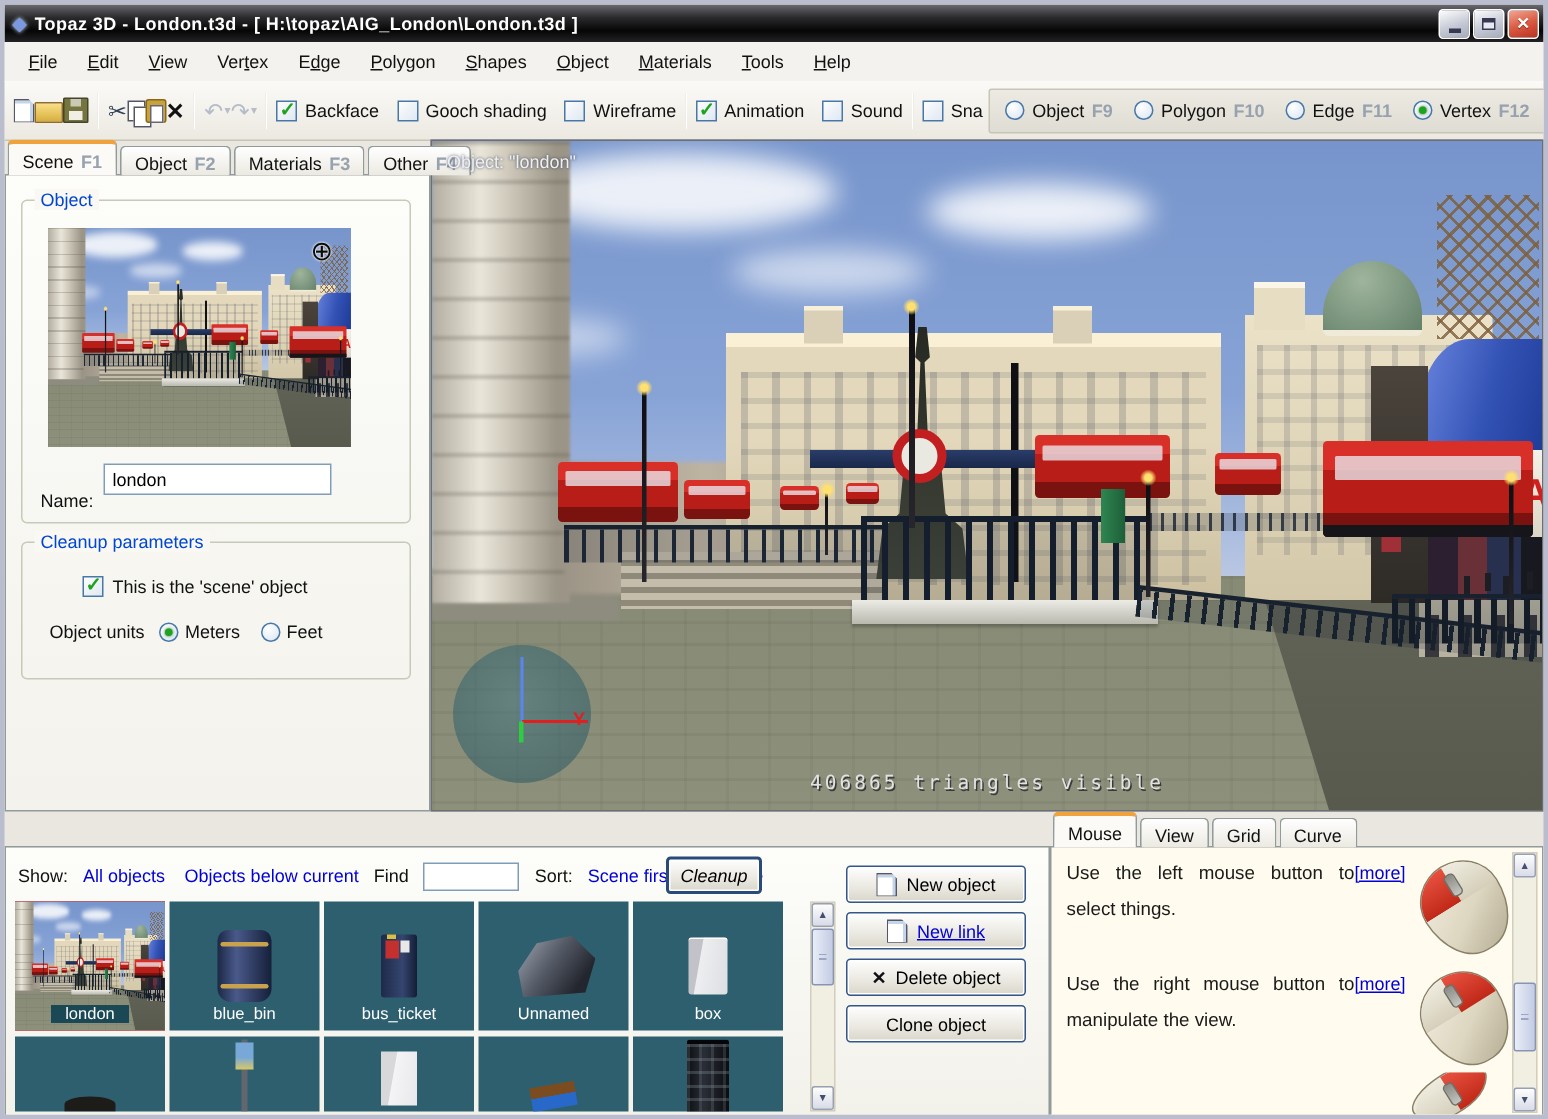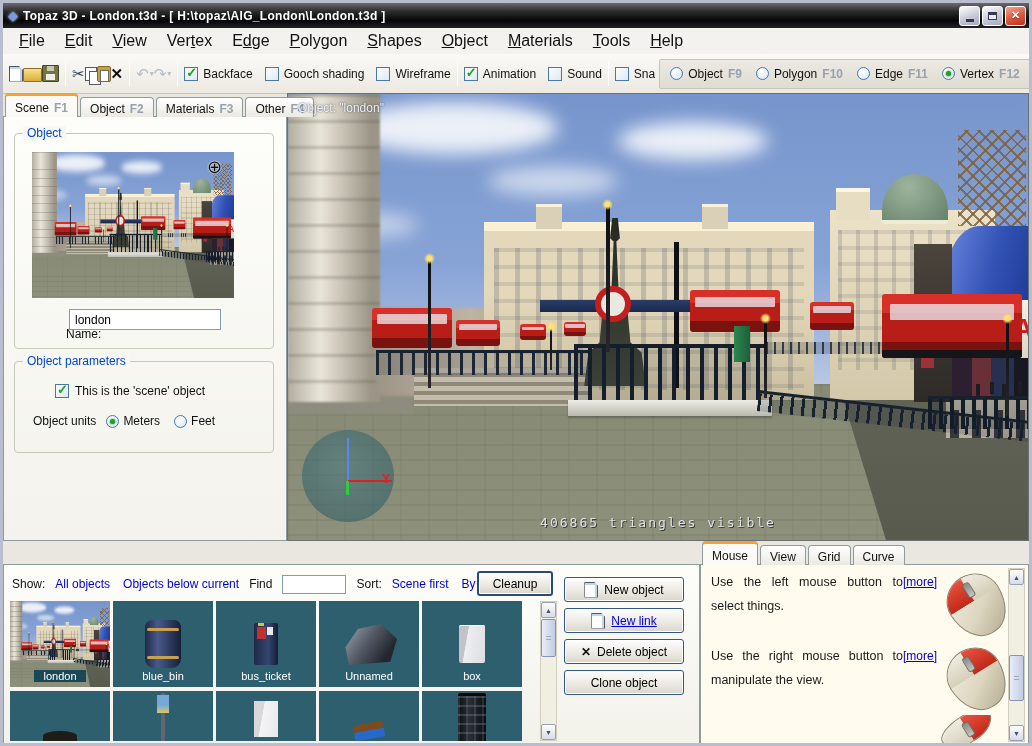--- a/index.html
+++ b/index.html
@@ -13,21 +13,21 @@
   .title-text{font-weight:bold;font-size:12px;letter-spacing:.3px;white-space:nowrap;overflow:hidden;flex:1;}
   .win-btns{display:flex;margin-left:auto;}
   .wbtn{width:21px;height:20px;margin-left:2px;border:1px solid #fff;border-radius:3px;display:flex;align-items:center;justify-content:center;box-sizing:border-box;cursor:default;}
   .wbtn.min,.wbtn.max{background:linear-gradient(160deg,#fdfdfd,#c6cad6 55%,#a6abbb);}
   .wbtn.min i{width:8px;height:3px;background:#383850;margin-top:9px;}
   .wbtn.max i{width:9px;height:8px;border:1px solid #383850;border-top:3px solid #383850;box-sizing:border-box;background:#e8eaf2;}
   .wbtn.close{background:linear-gradient(160deg,#f2a894,#da5c44 50%,#bc3020);color:#fff;font-weight:bold;font-size:11px;text-shadow:0 1px 0 #80200e;}
 
   
   .menubar{position:absolute;left:0;right:0;top:25px;height:26px;background:#f3f2ee;border-bottom:1px solid #d6d3c8;display:flex;align-items:center;padding-left:6px;}
-  .menu-item{padding:4px 10px;font-size:16px;}
+  .menu-item{padding:4px 10px;font-size:12px;}
 
   
   .toolbar{position:absolute;left:0;right:0;top:51px;height:39px;background:linear-gradient(#fbfaf7,#ece9e1);border-bottom:1px solid #c7c4b8;display:flex;align-items:center;padding:0 6px;white-space:nowrap;}
   .tbi{width:25px;height:25px;display:flex;align-items:center;justify-content:center;border-radius:3px;position:relative;}
   .tbi .g{font-size:15px;color:#223;}
   .tbi .g.cut{color:#345;}
   .tbi .g.del{font-weight:bold;color:#111;}
   .tbi.dis .g{color:#b4bcc8;}
   .tbi .dd{font-size:8px;color:#b8bcc8;margin-left:1px;}
   .tb-sep{width:1px;height:24px;background:#c4c1b4;border-right:1px solid #fff;margin:0 6px;}
@@ -61,21 +61,21 @@
   .panel-br{left:697px;top:538px;right:0;height:205px;}
 
   
   .group{position:absolute;border:1px solid #c6cab8;border-radius:4px;}
   .gtitle{position:absolute;top:-8px;left:8px;background:#f9f8f3;padding:0 4px;color:var(--groupbox_blue);font-size:12px;}
   .g-object{left:10px;top:16px;width:258px;height:214px;}
   .g-params{left:10px;top:244px;width:258px;height:90px;}
   .preview{position:absolute;left:17px;top:18px;width:202px;height:146px;overflow:hidden;background:#88a0c8;}
   .crosshair{position:absolute;left:192px;top:22px;font-size:18px;color:#0b0b0b;text-shadow:0 0 2px #fff,0 0 1px #fff;z-index:5;}
   .flabel{position:absolute;font-size:12px;}
-  .name-label{left:12px;top:193px;margin-left:39px;}
+  .name-label{left:12px;top:193px;}
   .xp-input{border:1px solid #7f9db9;background:#fff;font-family:"Liberation Sans",sans-serif;font-size:12px;padding:2px 5px;box-sizing:border-box;}
   .name-input{position:absolute;left:54px;top:175px;width:152px;height:21px;}
   .row{position:absolute;display:flex;align-items:flex-end;gap:6px;}
   .row.chk{left:40px;top:22px;}
   .row.units{left:18px;top:52px;}
   .units-slot{display:flex;gap:14px;margin-left:4px;}
   .units-slot .tb-radio{gap:4px;}
 
   
   .viewport{position:absolute;left:284px;top:90px;right:0;height:448px;border:1px solid #6f6f6f;box-sizing:border-box;overflow:hidden;background:#88a0c8;}
@@ -170,21 +170,21 @@
 
   
   .pal-page{background:linear-gradient(#fdfdfa,#f2f1ea);}
   .controls{position:absolute;left:8px;top:8px;height:22px;display:flex;align-items:center;gap:10px;white-space:nowrap;}
   .links{display:flex;gap:13px;}
   .blue-link{color:var(--link_blue);cursor:pointer;}
   .find-input{width:64px;height:19px;}
   .xp-btn{display:inline-flex;align-items:center;justify-content:center;gap:6px;border:1px solid #35568a;border-radius:3px;
     background:linear-gradient(#fefefe,#eae8e0 60%,#d9d6cb);font-family:"Liberation Sans",sans-serif;font-size:12px;
     box-shadow:inset 0 0 0 1px #fff;cursor:default;}
-  .cleanup{position:absolute;left:473px;top:6px;width:76px;height:25px;border:2px solid #2a4a7a;}
+  .cleanup{position:absolute;left:440px;top:6px;width:64px;height:25px;border:2px solid #2a4a7a;font-style:italic;}
   .thumb-row{position:absolute;left:6px;top:36px;display:flex;gap:3px;}
   .thumb-row.r2{top:126px;}
   .tile{position:relative;width:100px;height:86px;background:var(--tile_teal);display:flex;align-items:center;justify-content:center;overflow:hidden;}
   .tile.sel{outline:2px solid var(--sel_red);outline-offset:-2px;}
   .thumb-row.r2 .tile{height:50px;align-items:flex-start;}
   .tile-art{position:static;display:flex;align-items:center;justify-content:center;}
   .tile-label{position:absolute;left:0;right:0;bottom:5px;text-align:center;color:#fff;font-size:11px;pointer-events:none;z-index:3;}
   .tile-label.sel{left:24px;right:24px;background:rgba(16,66,82,.92);}
   .tile-scene-slot{position:absolute;inset:0;overflow:hidden;}
   .art-bin{position:relative;width:36px;height:48px;border-radius:7px 7px 9px 9px;background:linear-gradient(90deg,#1c2846,#49598a 35%,#16203a);}
@@ -458,21 +458,21 @@
                 <i class="s-person p3"></i>
                 <i class="s-person p4"></i>
     </div>
             </div>
           </div>
         <span class="crosshair">⊕</span>
         <span class="flabel name-label">Name:</span>
         <input class="xp-input name-input" value="london" style="">
       </div>
       <div class="group g-params">
-        <span class="gtitle">Object parameters</span>
+        <span class="gtitle">Cleanup parameters</span>
         <span class="row chk">
           <i class="xp-check on"></i>
           <span class="lbl">This is the 'scene' object</span>
         </span>
         <span class="row units">
           <span class="lbl">Object units</span>
           <span class="units-slot" id="units-slot">
               <span class="tb-radio">
                 <i class="xp-radio on"></i>
                 <span class="lbl">Meters</span>

